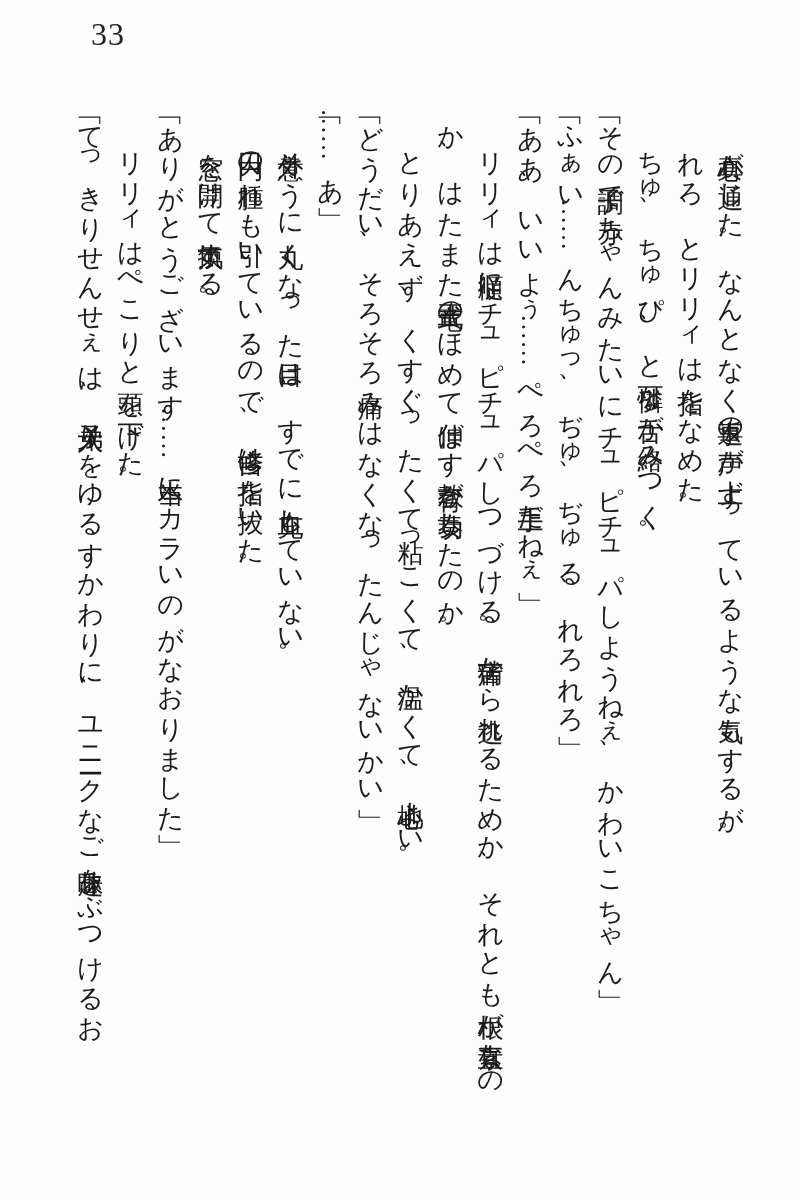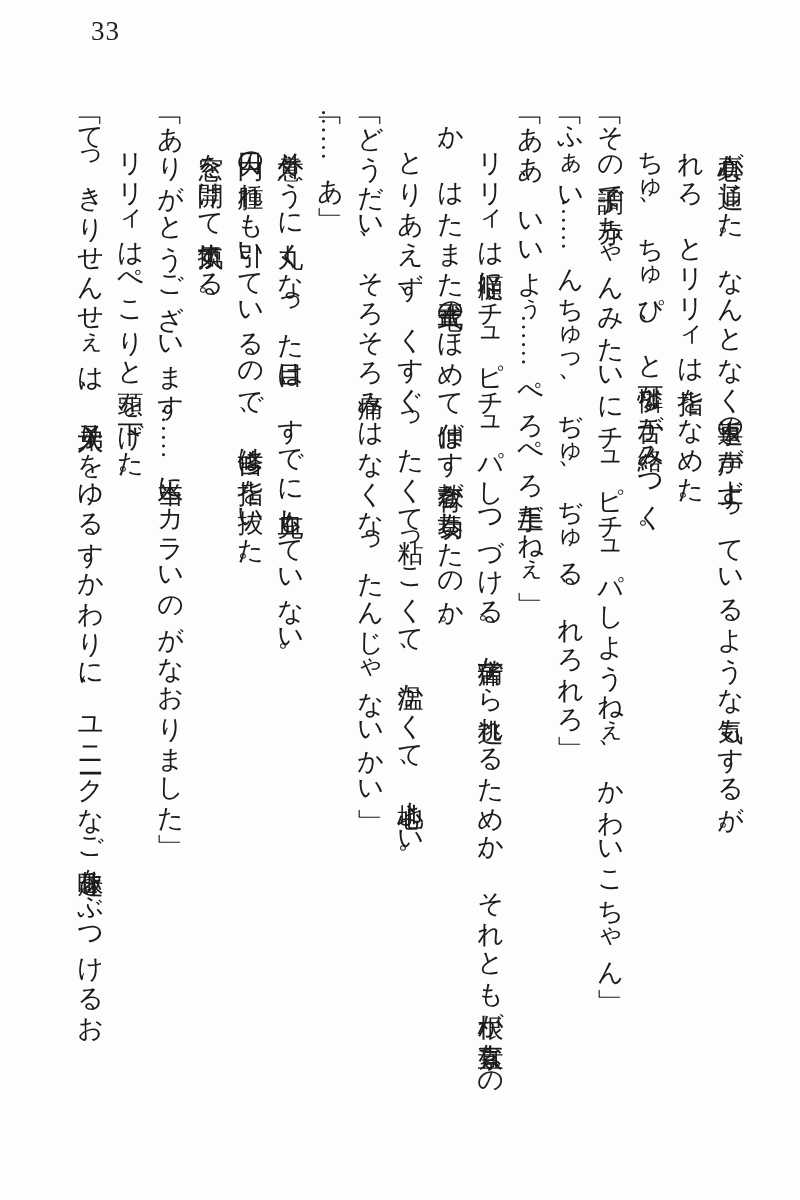--- a/index.html
+++ b/index.html
@@ -17,21 +17,21 @@
     position: absolute;
     inset: 0;
     background: #fdfdfd;
     color: #1b1b1b;
     font-family: "Liberation Serif", "DejaVu Serif", serif;
   }
   .page-number {
     position: absolute;
     left: 91px;
     top: 16px;
-    font-size: 27px;
+    font-size: 32px;
     letter-spacing: 1px;
     color: #222;
   }
   .text-area {
     position: absolute;
     top: 108px;
     right: 50px;
     height: 1012px;
     writing-mode: vertical-rl;
     text-orientation: mixed;

